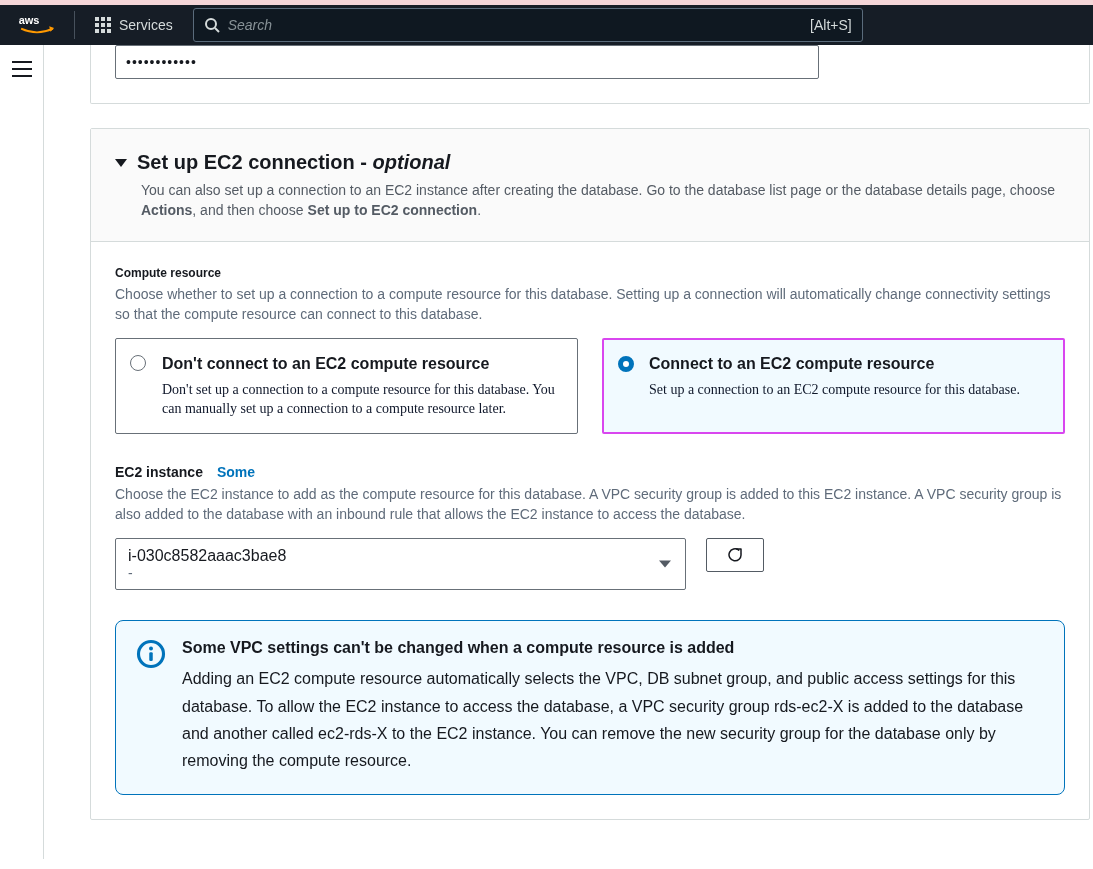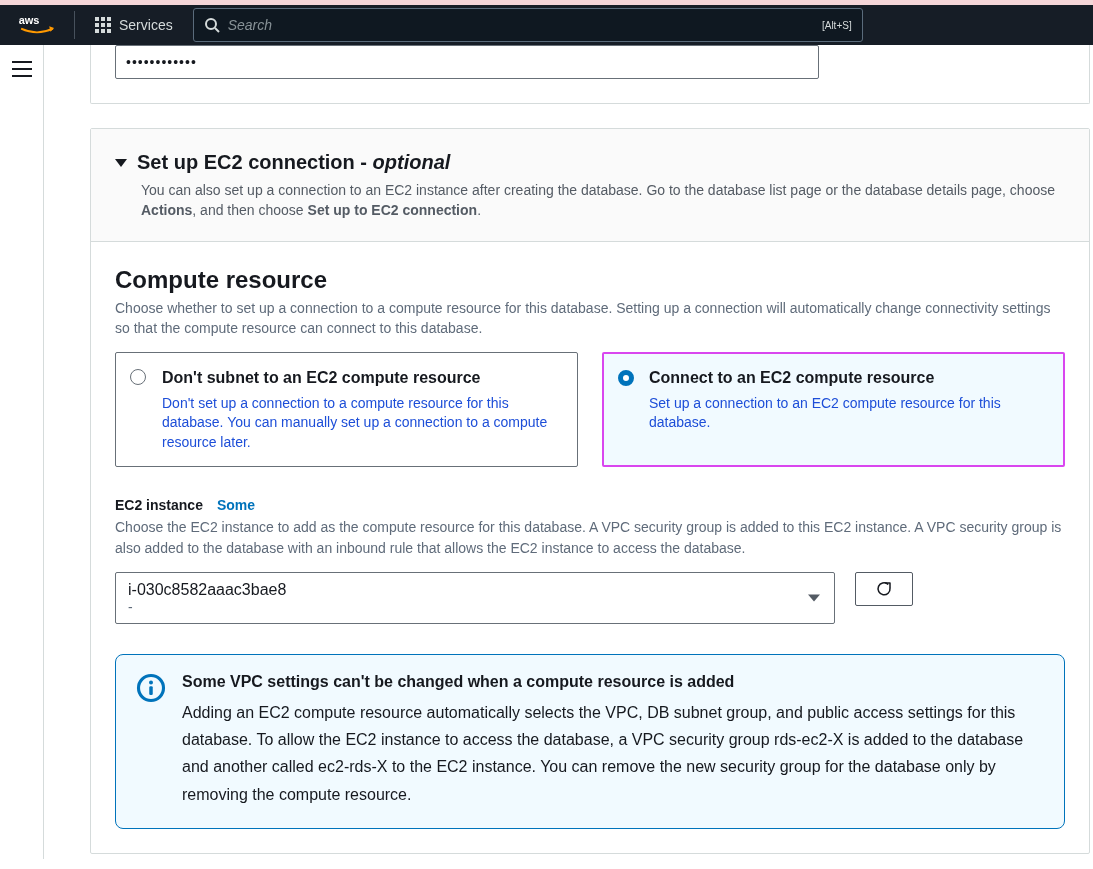--- a/index.html
+++ b/index.html
@@ -53,21 +53,21 @@
     border-radius:3px;
     display:flex; align-items:center;
     padding:0 10px; gap:8px;
     color:#879196;
   }
   .search-wrap input {
     flex:1; background:transparent; border:none; outline:none;
     color:#d5dbdb; font-size:14px; font-style:italic;
   }
   .search-wrap input::placeholder { color:#879196; font-style:italic; }
-  .search-shortcut { color:#d5dbdb; font-size:10px; }
+  .search-shortcut { color:#d5dbdb; font-size:14px; }
 
   
   .shell {
     display:flex;
     height: calc(100% - 55px); 
   }
   .left-rail {
     width:44px;
     border-right:1px solid #d5dbdb;
     display:flex; flex-direction:column; align-items:center;
@@ -131,21 +131,21 @@
     font-style:italic; font-weight:600;
   }
   .section-desc {
     margin-top:6px; margin-left:26px;
     color:#545b64; font-size:14px; line-height:1.45;
   }
 
   .section-body { padding: 24px; }
 
   .field-heading {
-    font-size:24px; font-weight:600; color:#16191f; margin-bottom:4px;
+    font-size:12px; font-weight:600; color:#16191f; margin-bottom:4px;
   }
   .field-help {
     color:#5f6b7a; font-size:14px; line-height:1.45; margin-bottom:14px;
   }
 
   .radio-row {
     display:flex; gap:24px;
   }
   .radio-card {
     flex:1;
@@ -163,36 +163,36 @@
   }
   .radio-circle {
     position:absolute; left:14px; top:16px;
     width:16px; height:16px; border-radius:50%;
     border:1.5px solid #687078; background:#fff;
   }
   .radio-card.selected .radio-circle {
     border:5px solid #0073bb;
   }
   .radio-title { font-weight:600; font-size:16px; color:#16191f; margin-bottom:4px;}
-  .radio-desc  { color:#1d4ed8; font-size:14px; }
+  .radio-desc  { color:#0f172a; font-size:14px;font-family:Liberation Serif, serif; }
 
   .subfield {
     margin-top:30px;
   }
   .subfield .label-row {
     display:flex; align-items:baseline; gap:14px; margin-bottom:4px;
   }
   .subfield .label-row .lbl { font-size:14px; font-weight:700; }
   .info-link { color:#0073bb; font-size:14px; font-weight:700; cursor:pointer; }
 
   .select-row {
     display:flex; gap:20px; align-items:stretch;
   }
   .select-input {
-    width:720px;
+    width:571px;
     border:1px solid #687078; border-radius:2px;
     padding:8px 34px 8px 12px;
     position:relative; cursor:pointer;
     min-height:52px;
   }
   .select-value { font-size:16px; color:#16191f; }
   .select-sub   { font-size:14px; color:#5f6b7a; }
   .select-caret {
     position:absolute; right:14px; top:50%; transform:translateY(-50%);
     width:0;height:0;border-left:6px solid transparent;border-right:6px solid transparent;border-top:7px solid #545b64;
@@ -288,21 +288,21 @@
         </div>
       </div>
 
       <div class="section-body">
         <div class="field-heading">Compute resource</div>
         <div class="field-help">Choose whether to set up a connection to a compute resource for this database. Setting up a connection will automatically change connectivity settings so that the compute resource can connect to this database.</div>
 
         <div class="radio-row">
           <div class="radio-card">
             <div class="radio-circle"></div>
-            <div class="radio-title">Don't subnet to an EC2 compute resource</div>
+            <div class="radio-title">Don't connect to an EC2 compute resource</div>
             <div class="radio-desc">Don't set up a connection to a compute resource for this database. You can manually set up a connection to a compute resource later.</div>
           </div>
           <div class="radio-card selected">
             <div class="radio-circle"></div>
             <div class="radio-title">Connect to an EC2 compute resource</div>
             <div class="radio-desc">Set up a connection to an EC2 compute resource for this database.</div>
           </div>
         </div>
 
         <div class="subfield">

